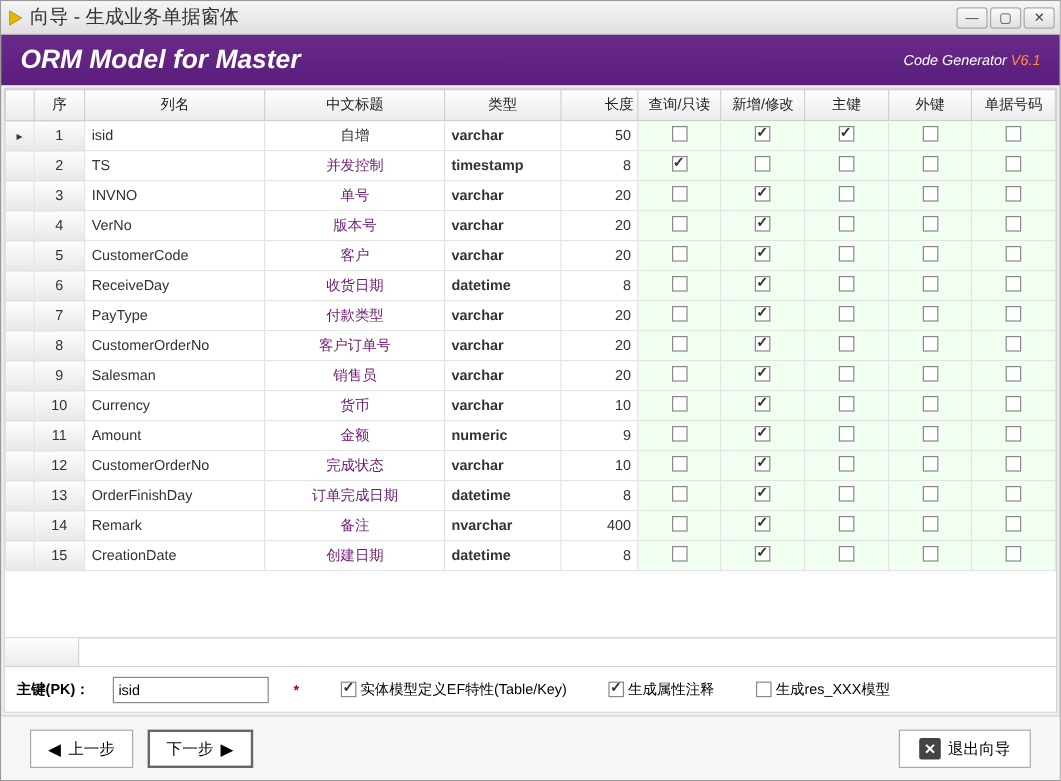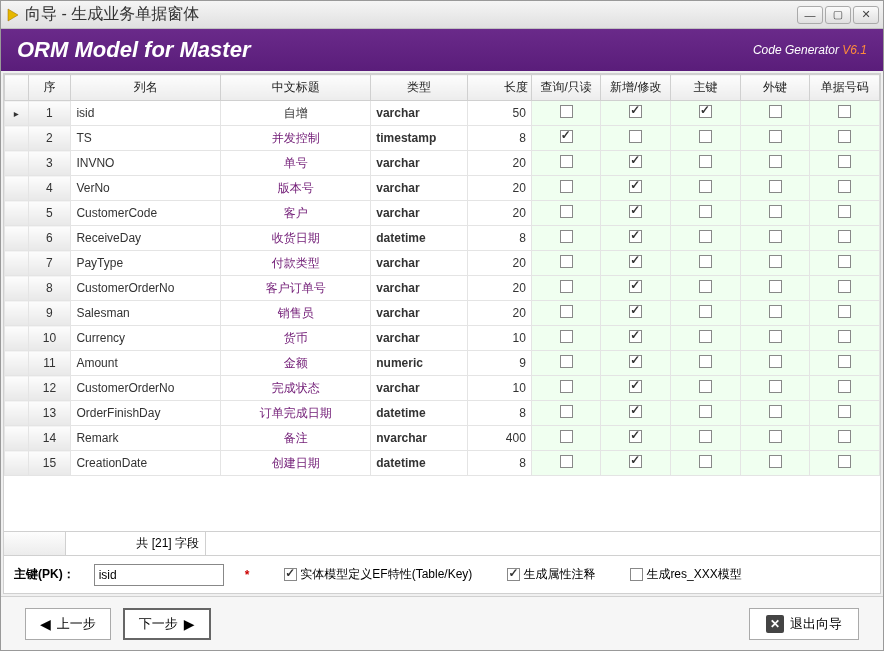--- a/index.html
+++ b/index.html
@@ -287,21 +287,20 @@
                 <td class="col-chk chk-cell"><span class="checkbox"></span></td>
                 <td class="col-chk chk-cell"><span class="checkbox"></span></td>
                 <td class="col-chk chk-cell"><span class="checkbox"></span></td>
               </tr>
             </tbody>
         </table>
       </div>
     </div>
     <div class="grid-footer">
       <div class="grid-footer-rowhead"></div>
-      <div class="grid-footer-text">共 [21] 字段</div>
     </div>
 
     <div class="options-bar">
       <span class="pk-label">主键(PK)：</span>
       <input class="pk-input" value="isid" style="">
       <span class="asterisk">*</span>
       <label class="opt-chk">
         <span class="checkbox checked"></span>
         <span>实体模型定义EF特性(Table/Key)</span>
       </label>

